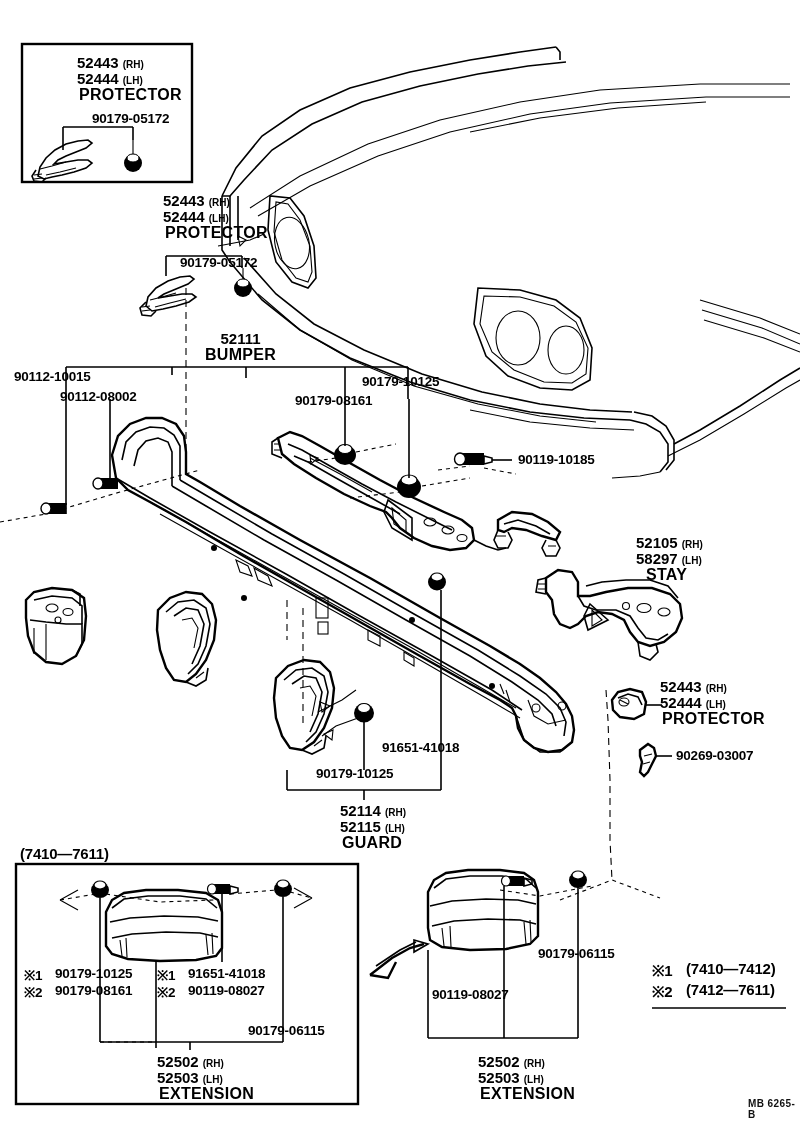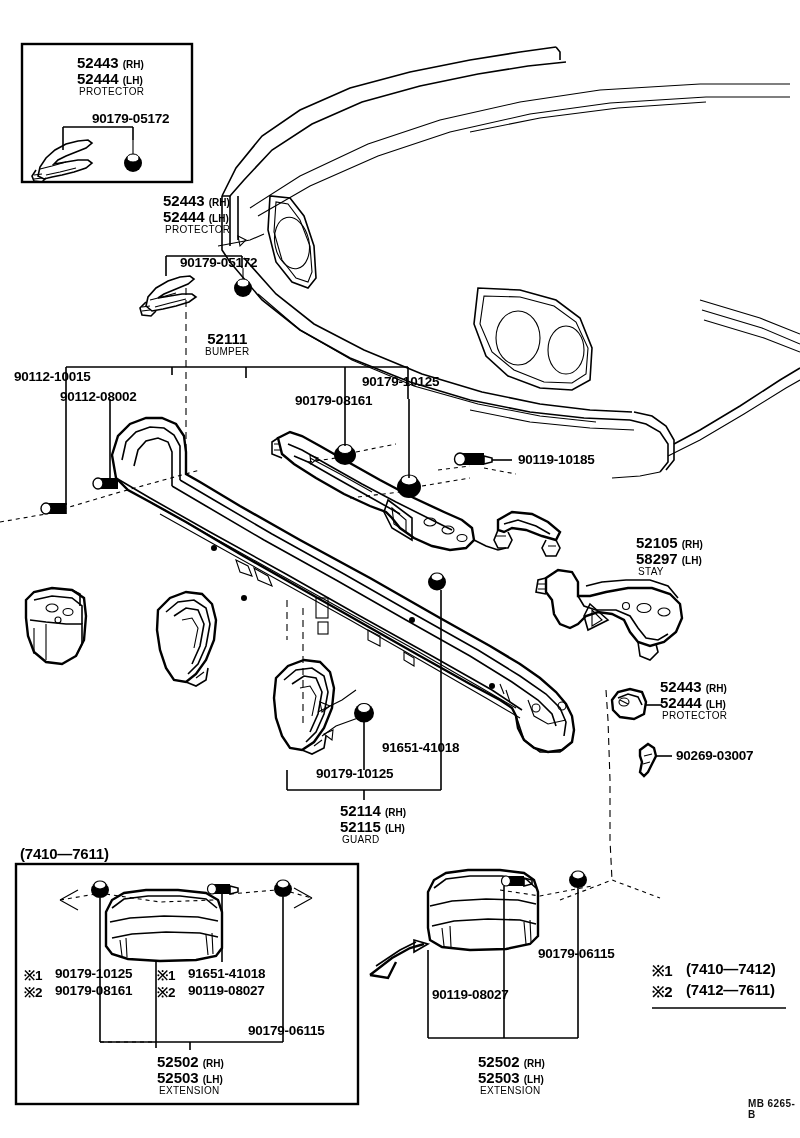--- a/index.html
+++ b/index.html
@@ -4,21 +4,21 @@
 <title>Parts Diagram</title>
 <style>
   html,body{margin:0;padding:0;background:#ffffff;}
   body{width:800px;height:1138px;position:relative;overflow:hidden;
        font-family:"Liberation Sans",sans-serif;color:#000;}
   #sheet{position:absolute;inset:0;width:800px;height:1138px;}
   .lbl{position:absolute;white-space:nowrap;font-weight:bold;letter-spacing:-0.2px;}
   .num{font-size:15px;font-weight:bold;}
   .num-sm{font-size:13.5px;font-weight:bold;}
   .side{font-size:10px;font-weight:bold;}
-  .sub{font-size:10px;font-weight:normal;letter-spacing:0.3px;}
+  .sub{font-size:16px;font-weight:bold;letter-spacing:0.3px;}
   .grp{position:absolute;}
   .grp .num{display:block;line-height:1.05;}
   .grp .sub{display:block;line-height:1.0;}
   .wm{position:absolute;font-size:10px;font-weight:bold;letter-spacing:0.4px;color:#111;}
   svg{position:absolute;left:0;top:0;}
   .ln{stroke:#000;fill:none;}
   .thin{stroke-width:1.1;}
   .med{stroke-width:1.6;}
   .thick{stroke-width:2.4;}
   .dash{stroke-dasharray:7 5;}
@@ -415,21 +415,21 @@
 
   <div class="lbl num-sm" style="left:14px;top:369px;">90112-10015</div>
   <div class="lbl num-sm" style="left:60px;top:389px;">90112-08002</div>
   <div class="lbl num-sm" style="left:295px;top:393px;">90179-08161</div>
   <div class="lbl num-sm" style="left:362px;top:374px;">90179-10125</div>
   <div class="lbl num-sm" style="left:518px;top:452px;">90119-10185</div>
 
   <div class="grp" style="left:636px;top:535px;">
     <span class="num"><span>52105</span><span class="side" style="margin-left:4px;">(RH)</span></span>
     <span class="num"><span>58297</span><span class="side" style="margin-left:4px;">(LH)</span></span>
-    <span class="sub" style="margin-left:2px;">STAY</span>
+    <span class="sub" style="margin-left:10px;">STAY</span>
   </div>
 
   <div class="grp" style="left:660px;top:679px;">
     <span class="num"><span>52443</span><span class="side" style="margin-left:4px;">(RH)</span></span>
     <span class="num"><span>52444</span><span class="side" style="margin-left:4px;">(LH)</span></span>
     <span class="sub" style="margin-left:2px;">PROTECTOR</span>
   </div>
   <div class="lbl num-sm" style="left:676px;top:748px;">90269-03007</div>
 
   <div class="lbl num-sm" style="left:382px;top:740px;">91651-41018</div>

